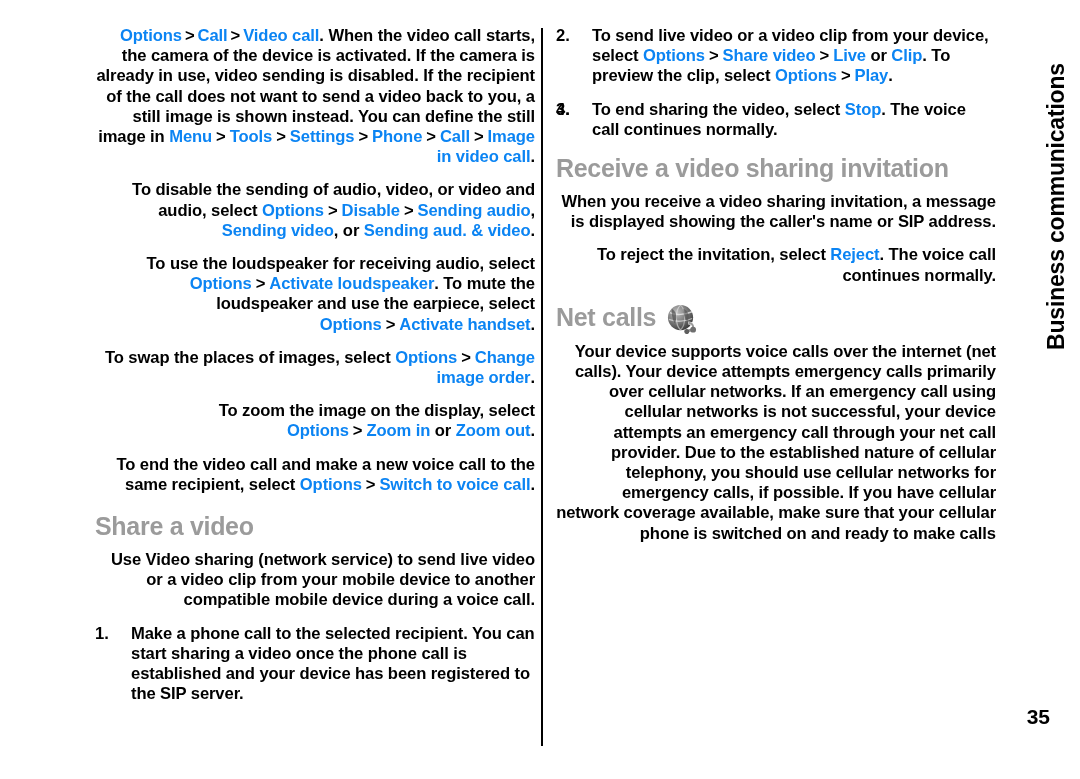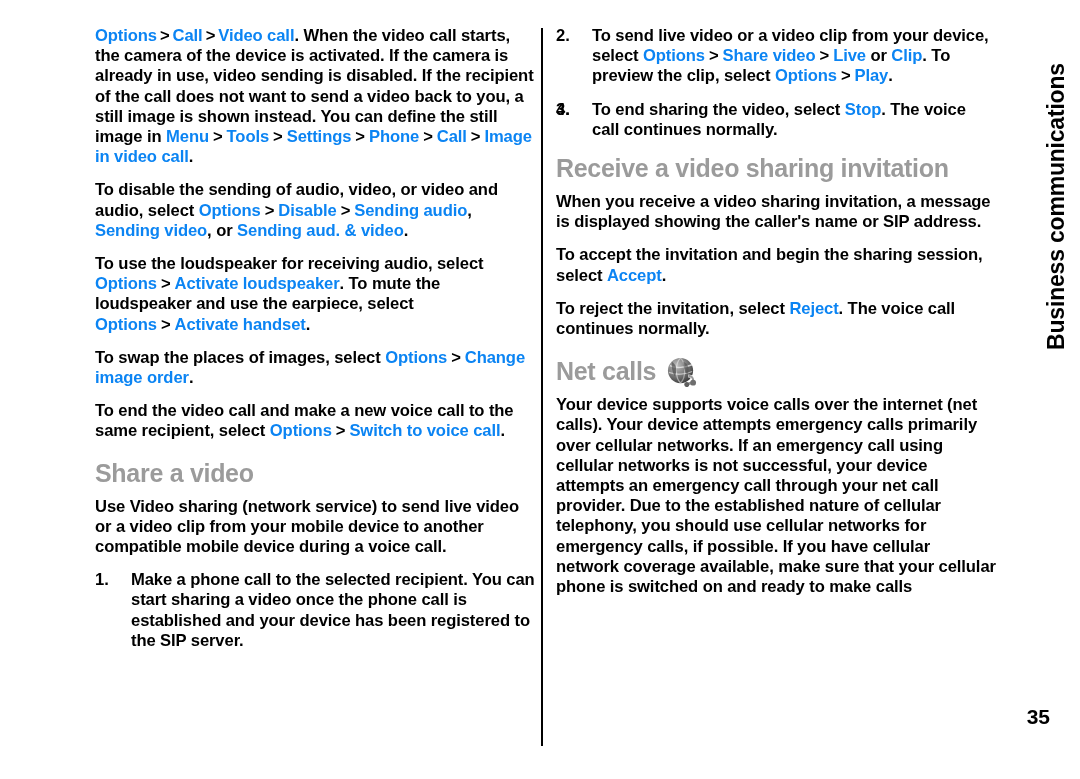--- a/index.html
+++ b/index.html
@@ -42,20 +42,21 @@
   }
 
   
   p.para {
     margin: 0 0 13px 0;
     font-size: 16.6px;
     line-height: 20.2px;
     font-weight: 600;
     letter-spacing: -0.1px;
     color: #000000;
+    text-align: right;
   }
   p.para:last-child { margin-bottom: 4px; }
 
   h2.heading {
     margin: 16px 0 9px 0;
     font-size: 25px;
     line-height: 30px;
     font-weight: 700;
     color: #9b9b9b;
     letter-spacing: -0.3px;
@@ -158,20 +159,21 @@
   <div class="col col-left">
 
     <p class="para"><span class="lnk">Options</span><span class="gt">&gt;</span><span class="lnk">Call</span><span class="gt">&gt;</span><span class="lnk">Video call</span><span>. When the video call starts, the camera of the device is activated. If the camera is already in use, video sending is disabled. If the recipient of the call does not want to send a video back to you, a still image is shown instead. You can define the still image in </span><span class="lnk">Menu</span><span class="gt-b">&gt;</span><span class="lnk">Tools</span><span class="gt-b">&gt;</span><span class="lnk">Settings</span><span class="gt-b">&gt;</span><span class="lnk">Phone</span><span class="gt-b">&gt;</span><span class="lnk">Call</span><span class="gt-b">&gt;</span><span class="lnk">Image in video call</span><span>.</span></p>
 
     <p class="para"><span>To disable the sending of audio, video, or video and audio, select </span><span class="lnk">Options</span><span class="gt-b">&gt;</span><span class="lnk">Disable</span><span class="gt-b">&gt;</span><span class="lnk">Sending audio</span><span>, </span><span class="lnk">Sending video</span><span>, or </span><span class="lnk">Sending aud. &amp; video</span><span>.</span></p>
 
     <p class="para"><span>To use the loudspeaker for receiving audio, select </span><span class="lnk">Options</span><span class="gt-b">&gt;</span><span class="lnk">Activate loudspeaker</span><span>. To mute the loudspeaker and use the earpiece, select </span><span class="lnk">Options</span><span class="gt-b">&gt;</span><span class="lnk">Activate handset</span><span>.</span></p>
 
     <p class="para"><span>To swap the places of images, select </span><span class="lnk">Options</span><span class="gt-b">&gt;</span><span class="lnk">Change image order</span><span>.</span></p>
 
+    <p class="para"><span>To zoom the image on the display, select </span><span class="lnk">Options</span><span class="gt-b">&gt;</span><span class="lnk">Zoom in</span><span> or </span><span class="lnk">Zoom out</span><span>.</span></p>
 
     <p class="para"><span>To end the video call and make a new voice call to the same recipient, select </span><span class="lnk">Options</span><span class="gt-b">&gt;</span><span class="lnk">Switch to voice call</span><span>.</span></p>
 
     <h2 class="heading">
         <span>Share a video</span>
       </h2>
 
     <p class="para">Use Video sharing (network service) to send live video or a video clip from your mobile device to another compatible mobile device during a voice call.</p>
 
     <ol class="steps">
@@ -191,21 +193,20 @@
       <li><span class="num">4.</span><span><span>To end sharing the video, select </span><span class="lnk">Stop</span><span>. The voice call continues normally.</span></span></li>
 
     </ol>
 
     <h2 class="heading tight-top">
         <span>Receive a video sharing invitation</span>
       </h2>
 
     <p class="para">When you receive a video sharing invitation, a message is displayed showing the caller's name or SIP address.</p>
 
-    <p class="para"><span>To accept the invitation and begin the sharing session, select </span><span class="lnk">Accept</span><span>.</span></p>
 
     <p class="para"><span>To reject the invitation, select </span><span class="lnk">Reject</span><span>. The voice call continues normally.</span></p>
 
     <h2 class="heading">
         <span>Net calls</span>
         <span class="globe-icon"><svg viewBox="0 0 34 32" width="33" height="31" aria-hidden="true">
       <defs>
         <radialGradient id="gsph" cx="35%" cy="30%" r="75%">
           <stop offset="0%" stop-color="#bdbdbd"></stop>
           <stop offset="55%" stop-color="#7a7a7a"></stop>

